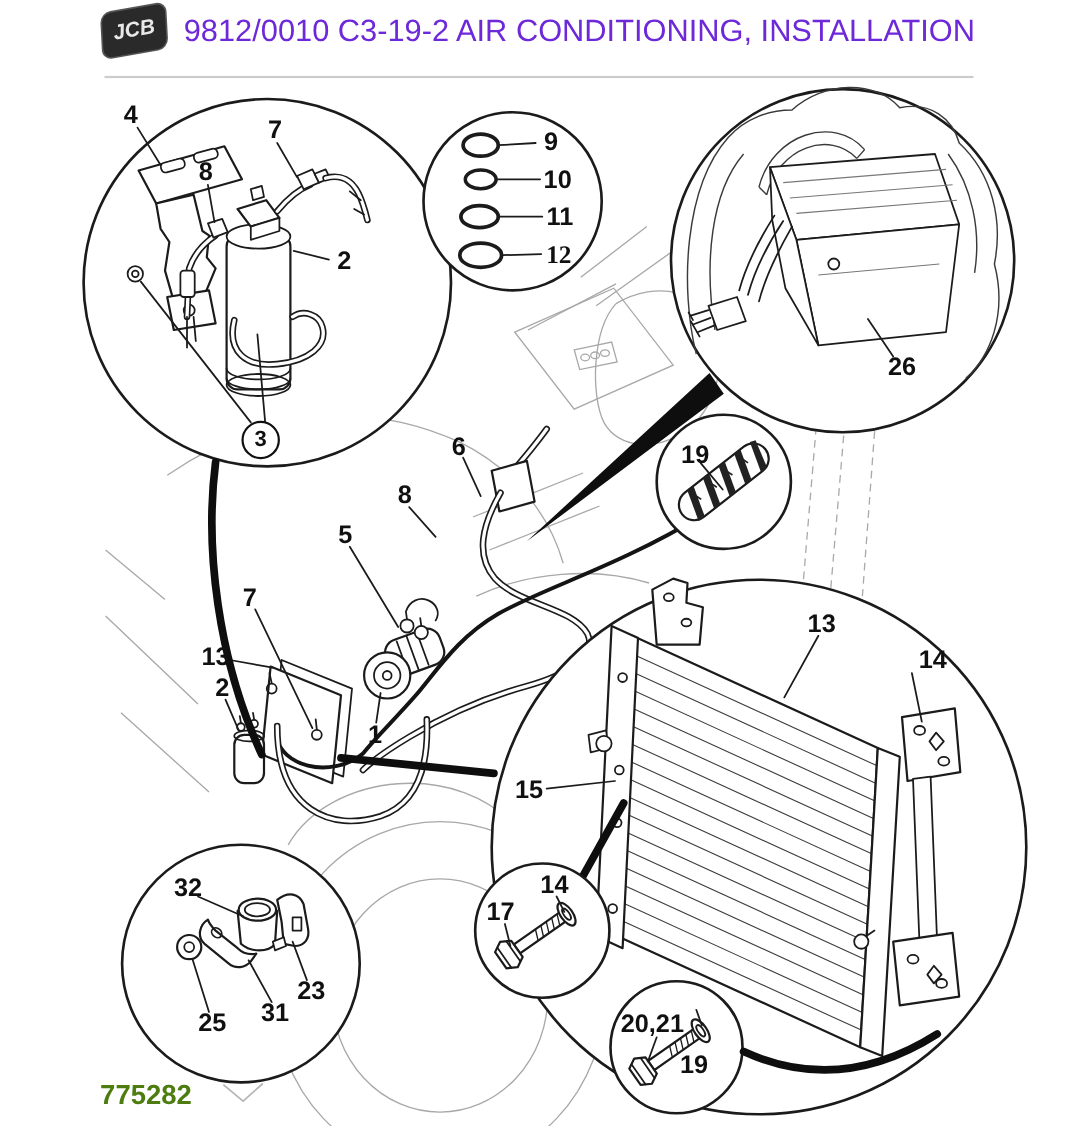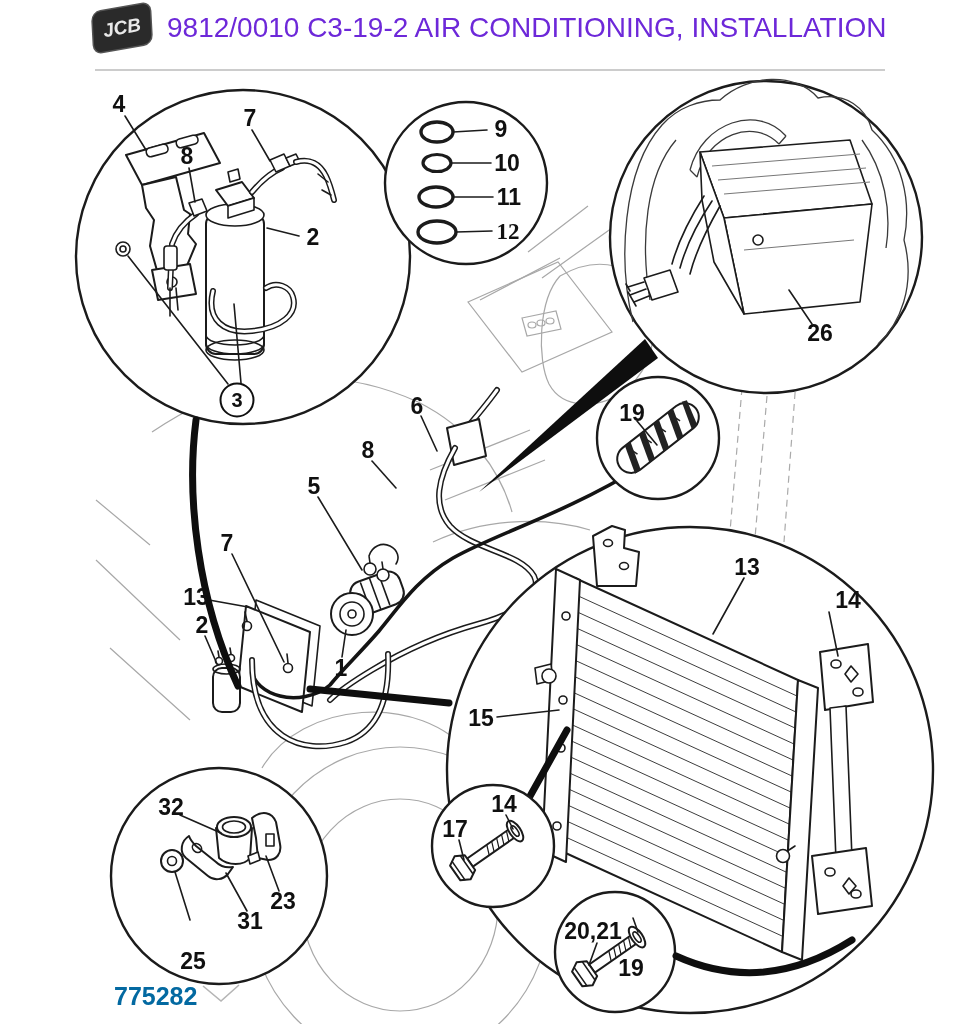--- a/index.html
+++ b/index.html
@@ -10,21 +10,21 @@
             transform:rotate(-10deg) skewX(-7deg);display:flex;align-items:center;justify-content:center;
             box-shadow:0 0 0 1.5px #555;}
   .jcb-logo span{color:#e9e9e9;font:italic 800 19px "Liberation Sans",sans-serif;transform:skewX(7deg);}
   .title{font:400 28px "Liberation Sans",sans-serif;color:#6d28d9;white-space:nowrap;letter-spacing:0;text-align:center;}
   .rule{position:absolute;top:69px;left:95px;width:790px;height:2px;background:#ccc;}
   svg.art{position:absolute;left:0;top:0;}
   .callout{position:absolute;transform:translate(-50%,-50%);font:700 23px "Liberation Sans",sans-serif;
            color:#101010;white-space:nowrap;z-index:5;}
   .callout.circled{width:31px;height:31px;border:2.5px solid #101010;border-radius:50%;background:#fff;
            display:flex;align-items:center;justify-content:center;font-size:20px;}
-  .fig-number{position:absolute;left:114px;top:982px;font:700 25px "Liberation Sans",sans-serif;color:#0369a1;}
+  .fig-number{position:absolute;left:91px;top:982px;font:700 25px "Liberation Sans",sans-serif;color:#4d7c0f;}
   
   .s2{stroke:#1b1b1b;stroke-width:2;fill:none;stroke-linecap:round;stroke-linejoin:round;}
   .s16{stroke:#1b1b1b;stroke-width:1.6;fill:none;stroke-linecap:round;stroke-linejoin:round;}
   .sw{stroke:#1b1b1b;stroke-width:2;fill:#fff;stroke-linejoin:round;}
   .sw16{stroke:#1b1b1b;stroke-width:1.6;fill:#fff;stroke-linejoin:round;}
   .faint{stroke:#a8a8a8;stroke-width:1.2;fill:none;}
   .faintd{stroke:#aaa;stroke-width:1.2;fill:none;stroke-dasharray:7 5;}
   .tubeO{stroke:#1b1b1b;stroke-width:6;fill:none;stroke-linecap:round;}
   .tubeI{stroke:#fff;stroke-width:3;fill:none;stroke-linecap:round;}
   .thick{stroke:#0e0e0e;stroke-width:7;fill:none;stroke-linecap:round;}
@@ -334,16 +334,16 @@
   <div class="callout" style="left:481px;top:718px;">15</div>
 
   <div class="callout" style="left:504px;top:804px;">14</div>
   <div class="callout" style="left:455px;top:829px;">17</div>
   <div class="callout" style="left:631px;top:920px;margin-top:48px;">19</div>
   <div class="callout" style="left:593px;top:931px;">20,21</div>
 
   <div class="callout" style="left:171px;top:807px;">32</div>
   <div class="callout" style="left:283px;top:901px;">23</div>
   <div class="callout" style="left:250px;top:921px;">31</div>
-  <div class="callout" style="left:193px;top:930px;margin-top:31px;">25</div>
+  <div class="callout" style="left:193px;top:930px;">25</div>
 
   <div class="fig-number">775282</div>
 </div>
 
 </body></html>

